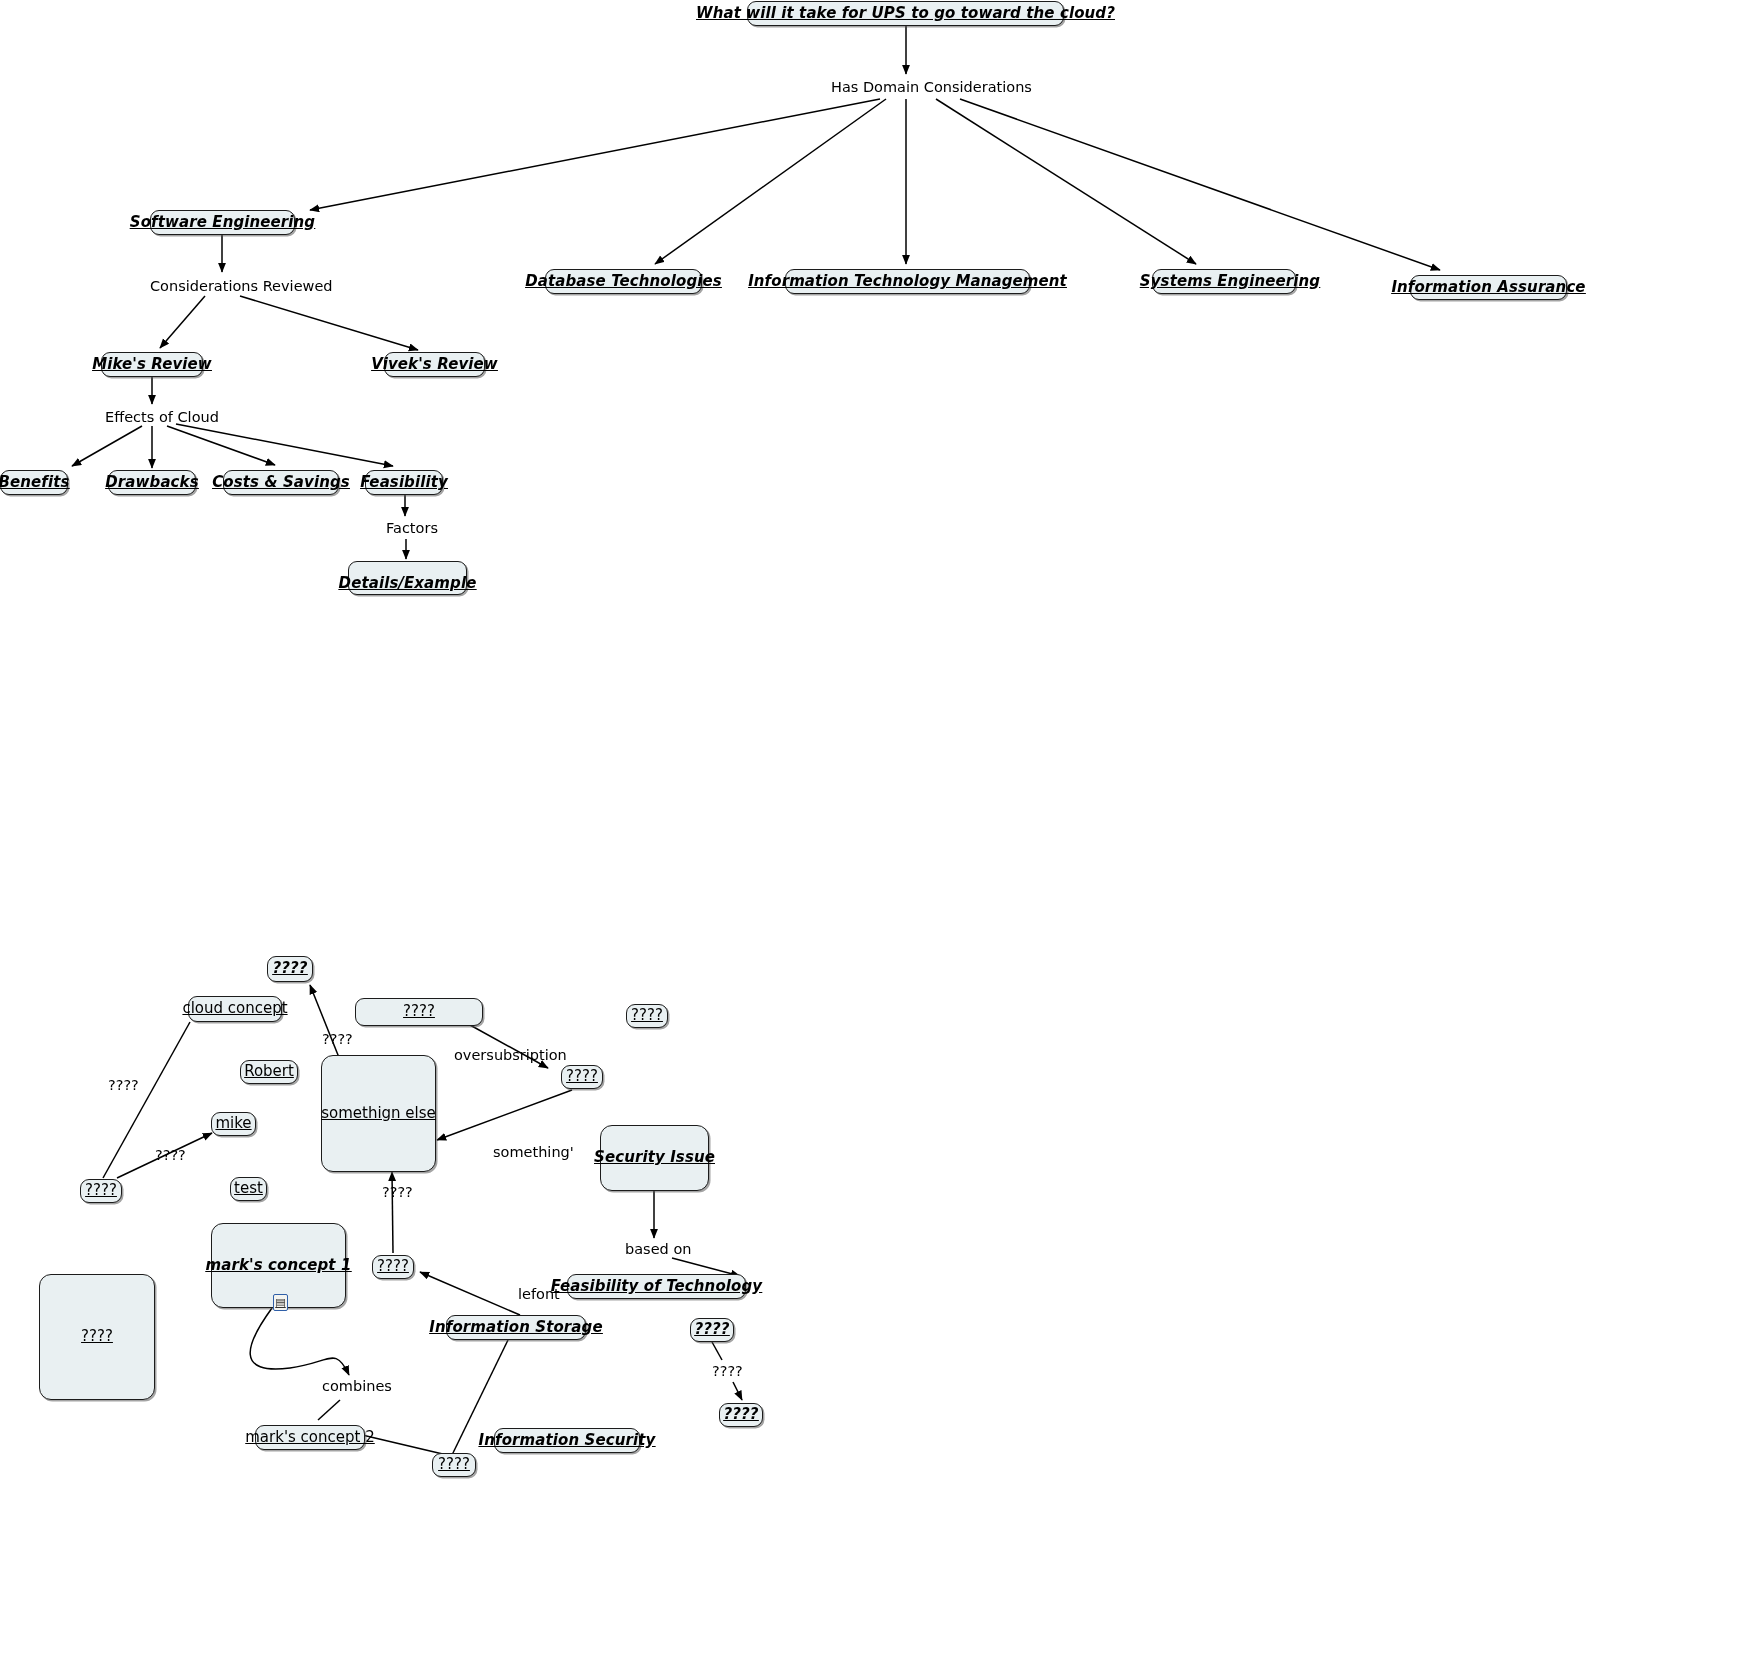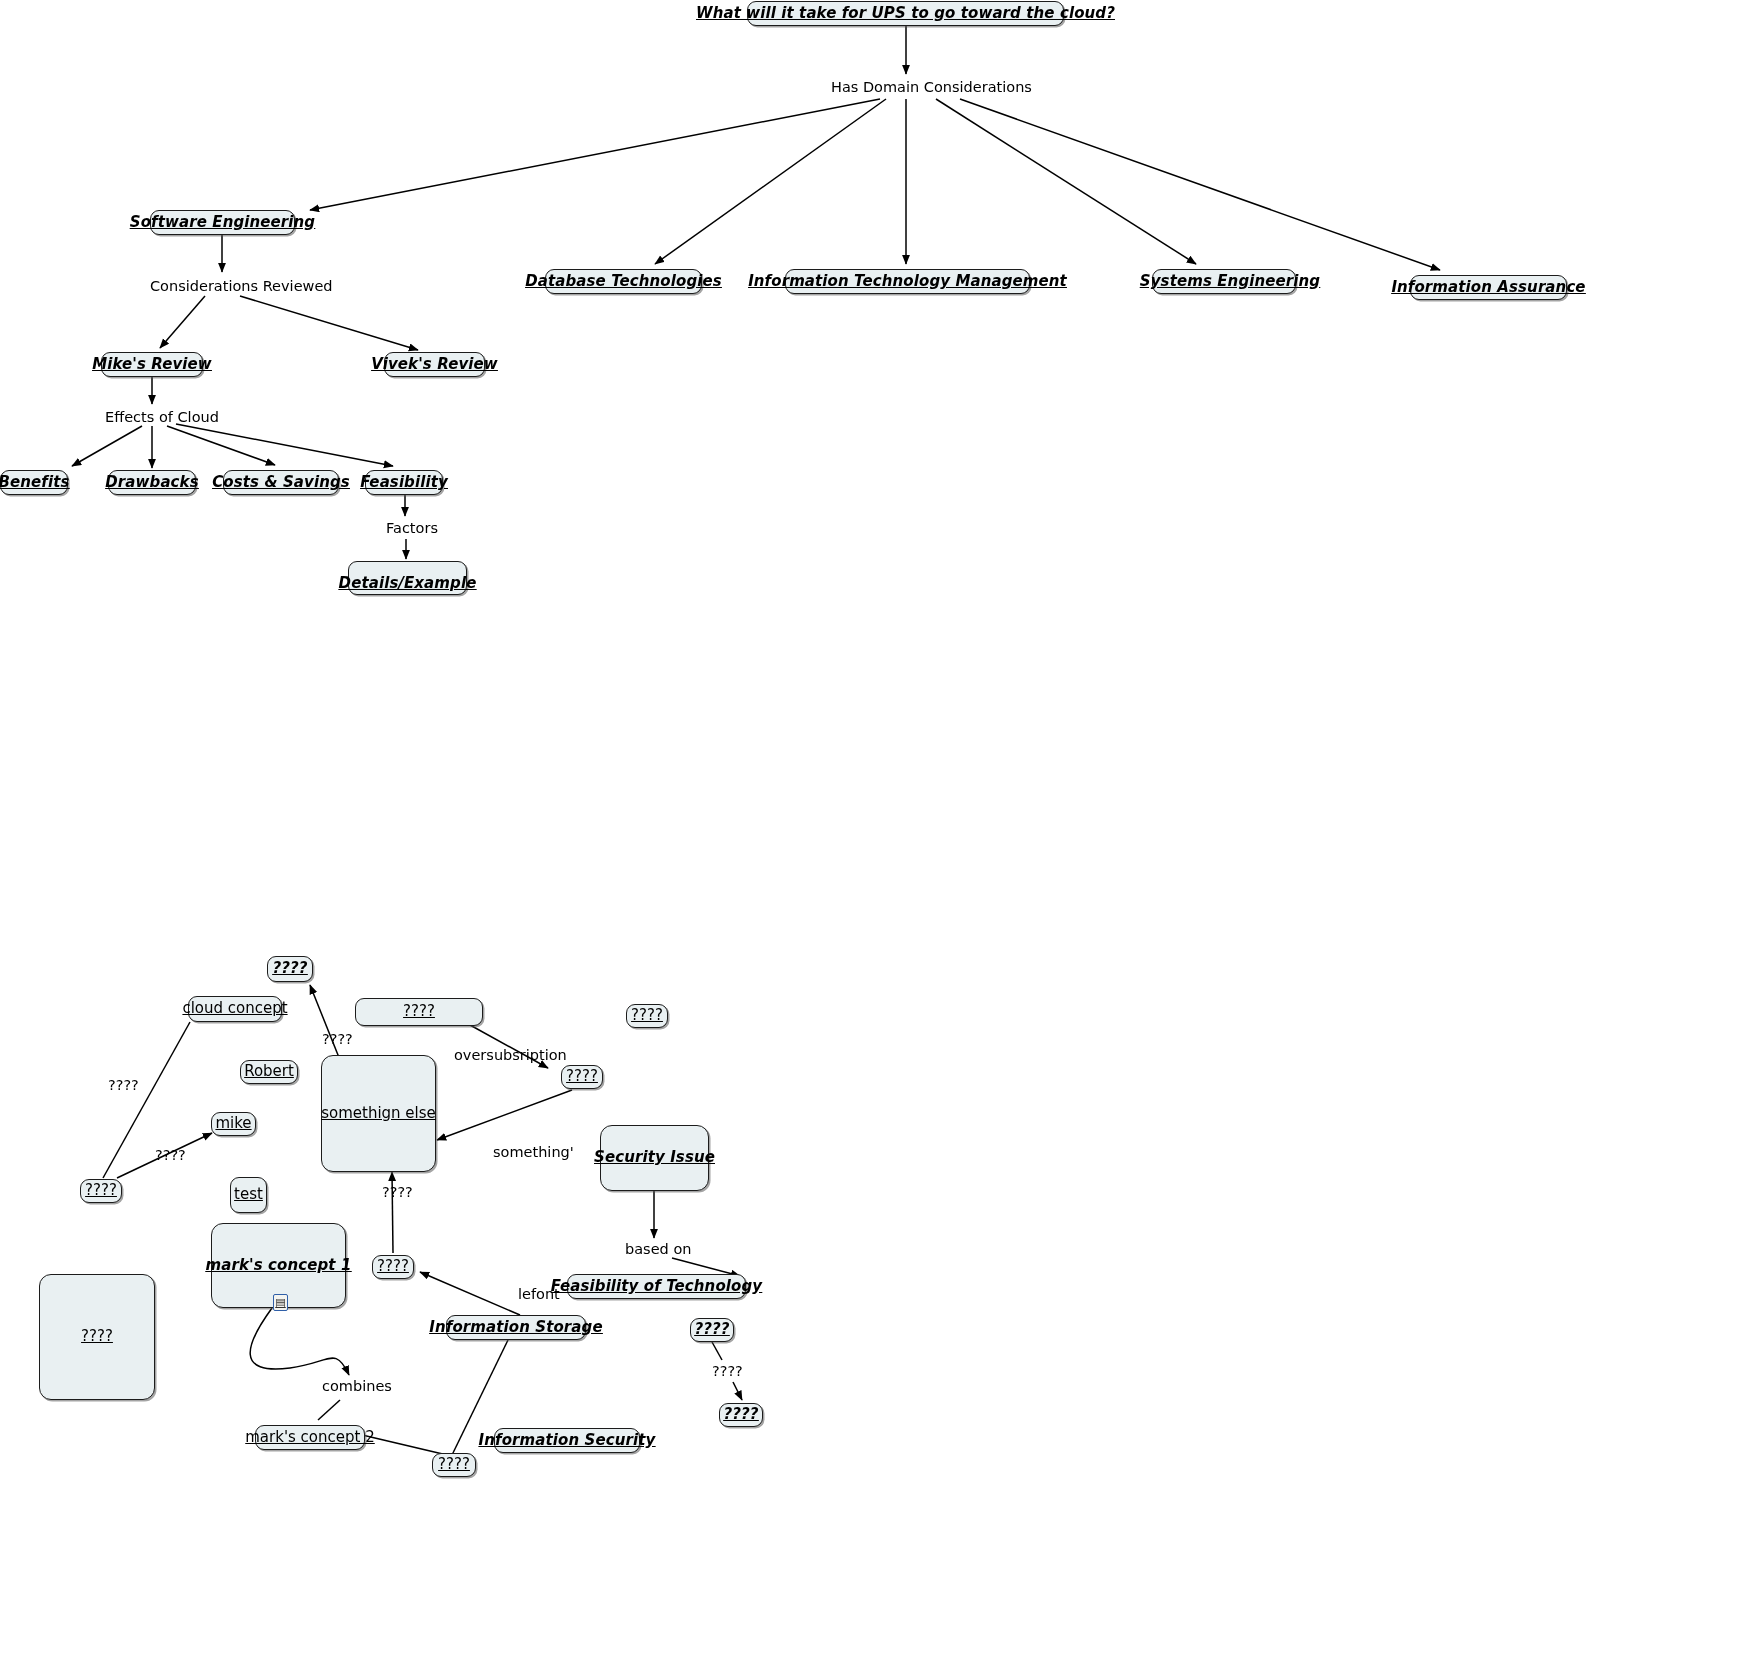--- a/index.html
+++ b/index.html
@@ -200,21 +200,21 @@
   </div>
 
   <div class="node plain" style="left:211px;top:1112px;width:45px;height:24px;">
     <span>mike</span>
   </div>
 
   <div class="node plain qmark" style="left:80px;top:1179px;width:42px;height:24px;">
     <span>????</span>
   </div>
 
-  <div class="node plain" style="left:230px;top:1177px;width:37px;height:36px;">
+  <div class="node plain" style="left:230px;top:1177px;width:37px;height:24px;">
     <span>test</span>
   </div>
 
   <div class="node concept big" style="left:211px;top:1223px;width:135px;height:85px;">
     <span>mark's concept 1</span>
     <div class="reslink" style="left:61px;top:70px;">
       <span class="glyph">▤</span>
     </div>
   </div>
 

